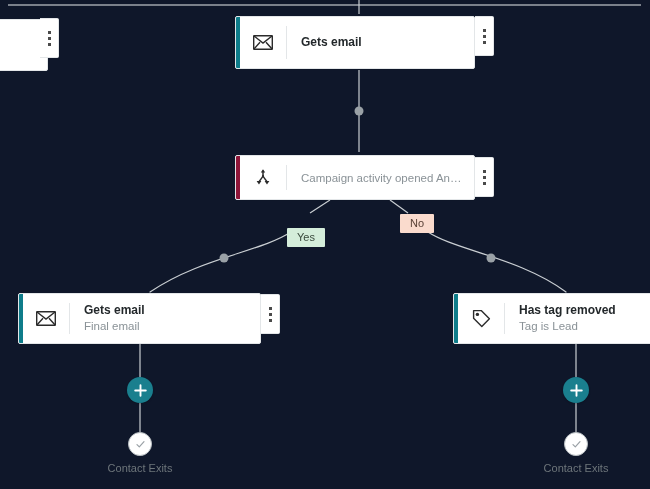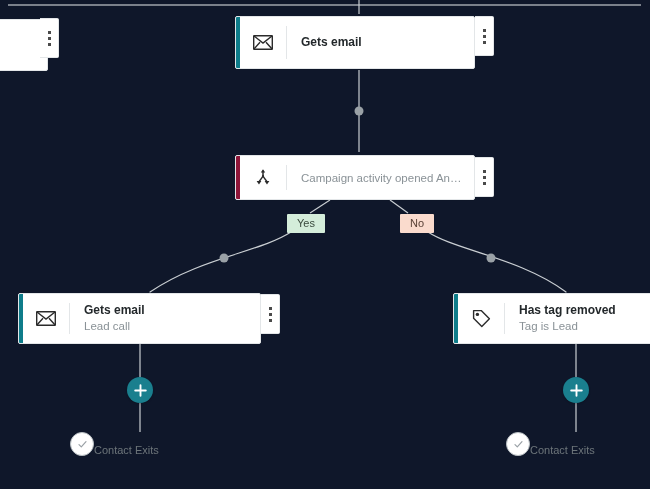--- a/index.html
+++ b/index.html
@@ -139,22 +139,22 @@
     justify-content: center;
     cursor: pointer;
     box-shadow: 0 1px 2px rgba(0,0,0,0.2);
   }
   .add-btn svg { display: block; }
 
   
   .exit {
     position: absolute;
     display: flex;
-    flex-direction: row;
-    align-items: flex-end;
+    flex-direction: column;
+    align-items: center;
     width: 140px;
   }
   .exit-circle {
     width: 22px;
     height: 22px;
     border-radius: 50%;
     border: 1px solid #b9bfc3;
     background: #ffffff;
     display: flex;
     align-items: center;
@@ -261,37 +261,37 @@
         <div class="node-sub">Campaign activity opened Any Campaig...</div>
       </div>
     </div>
   </div>
   <div class="kebab" style="left:475px; top:157px;">
     <i></i>
     <i></i>
     <i></i>
   </div>
 
-  <div class="pill pill-yes" style="left:287px; top:214px;">Yes</div>
+  <div class="pill pill-yes" style="left:287px; top:228px;">Yes</div>
   <div class="pill pill-no" style="left:400px; top:214px;">No</div>
 
   <div class="node" style="left:18px; top:293px; width:243px; height:51px;">
     <div class="accent" style="background:#0e7c8a;"></div>
     <div class="node-inner">
       <div class="node-icon">
         <svg width="20" height="15" viewBox="0 0 20 15">
           <rect x="0.7" y="0.7" width="18.6" height="13.6" rx="0.5" fill="none" stroke="currentColor" stroke-width="1.4"></rect>
           <path d="M0.7 0.7 L10 8 L19.3 0.7" fill="none" stroke="currentColor" stroke-width="1.4"></path>
           <path d="M0.7 14.3 L7 7.2 M19.3 14.3 L13 7.2" fill="none" stroke="currentColor" stroke-width="1.4"></path>
         </svg>
       </div>
       <div class="icon-div"></div>
       <div class="node-text">
         <div class="node-title">Gets email</div>
-        <div class="node-sub">Lead call</div>
+        <div class="node-sub">Final email</div>
       </div>
     </div>
   </div>
   <div class="kebab" style="left:261px; top:294px;">
     <i></i>
     <i></i>
     <i></i>
   </div>
 
   <div class="node" style="left:453px; top:293px; width:243px; height:51px;">

